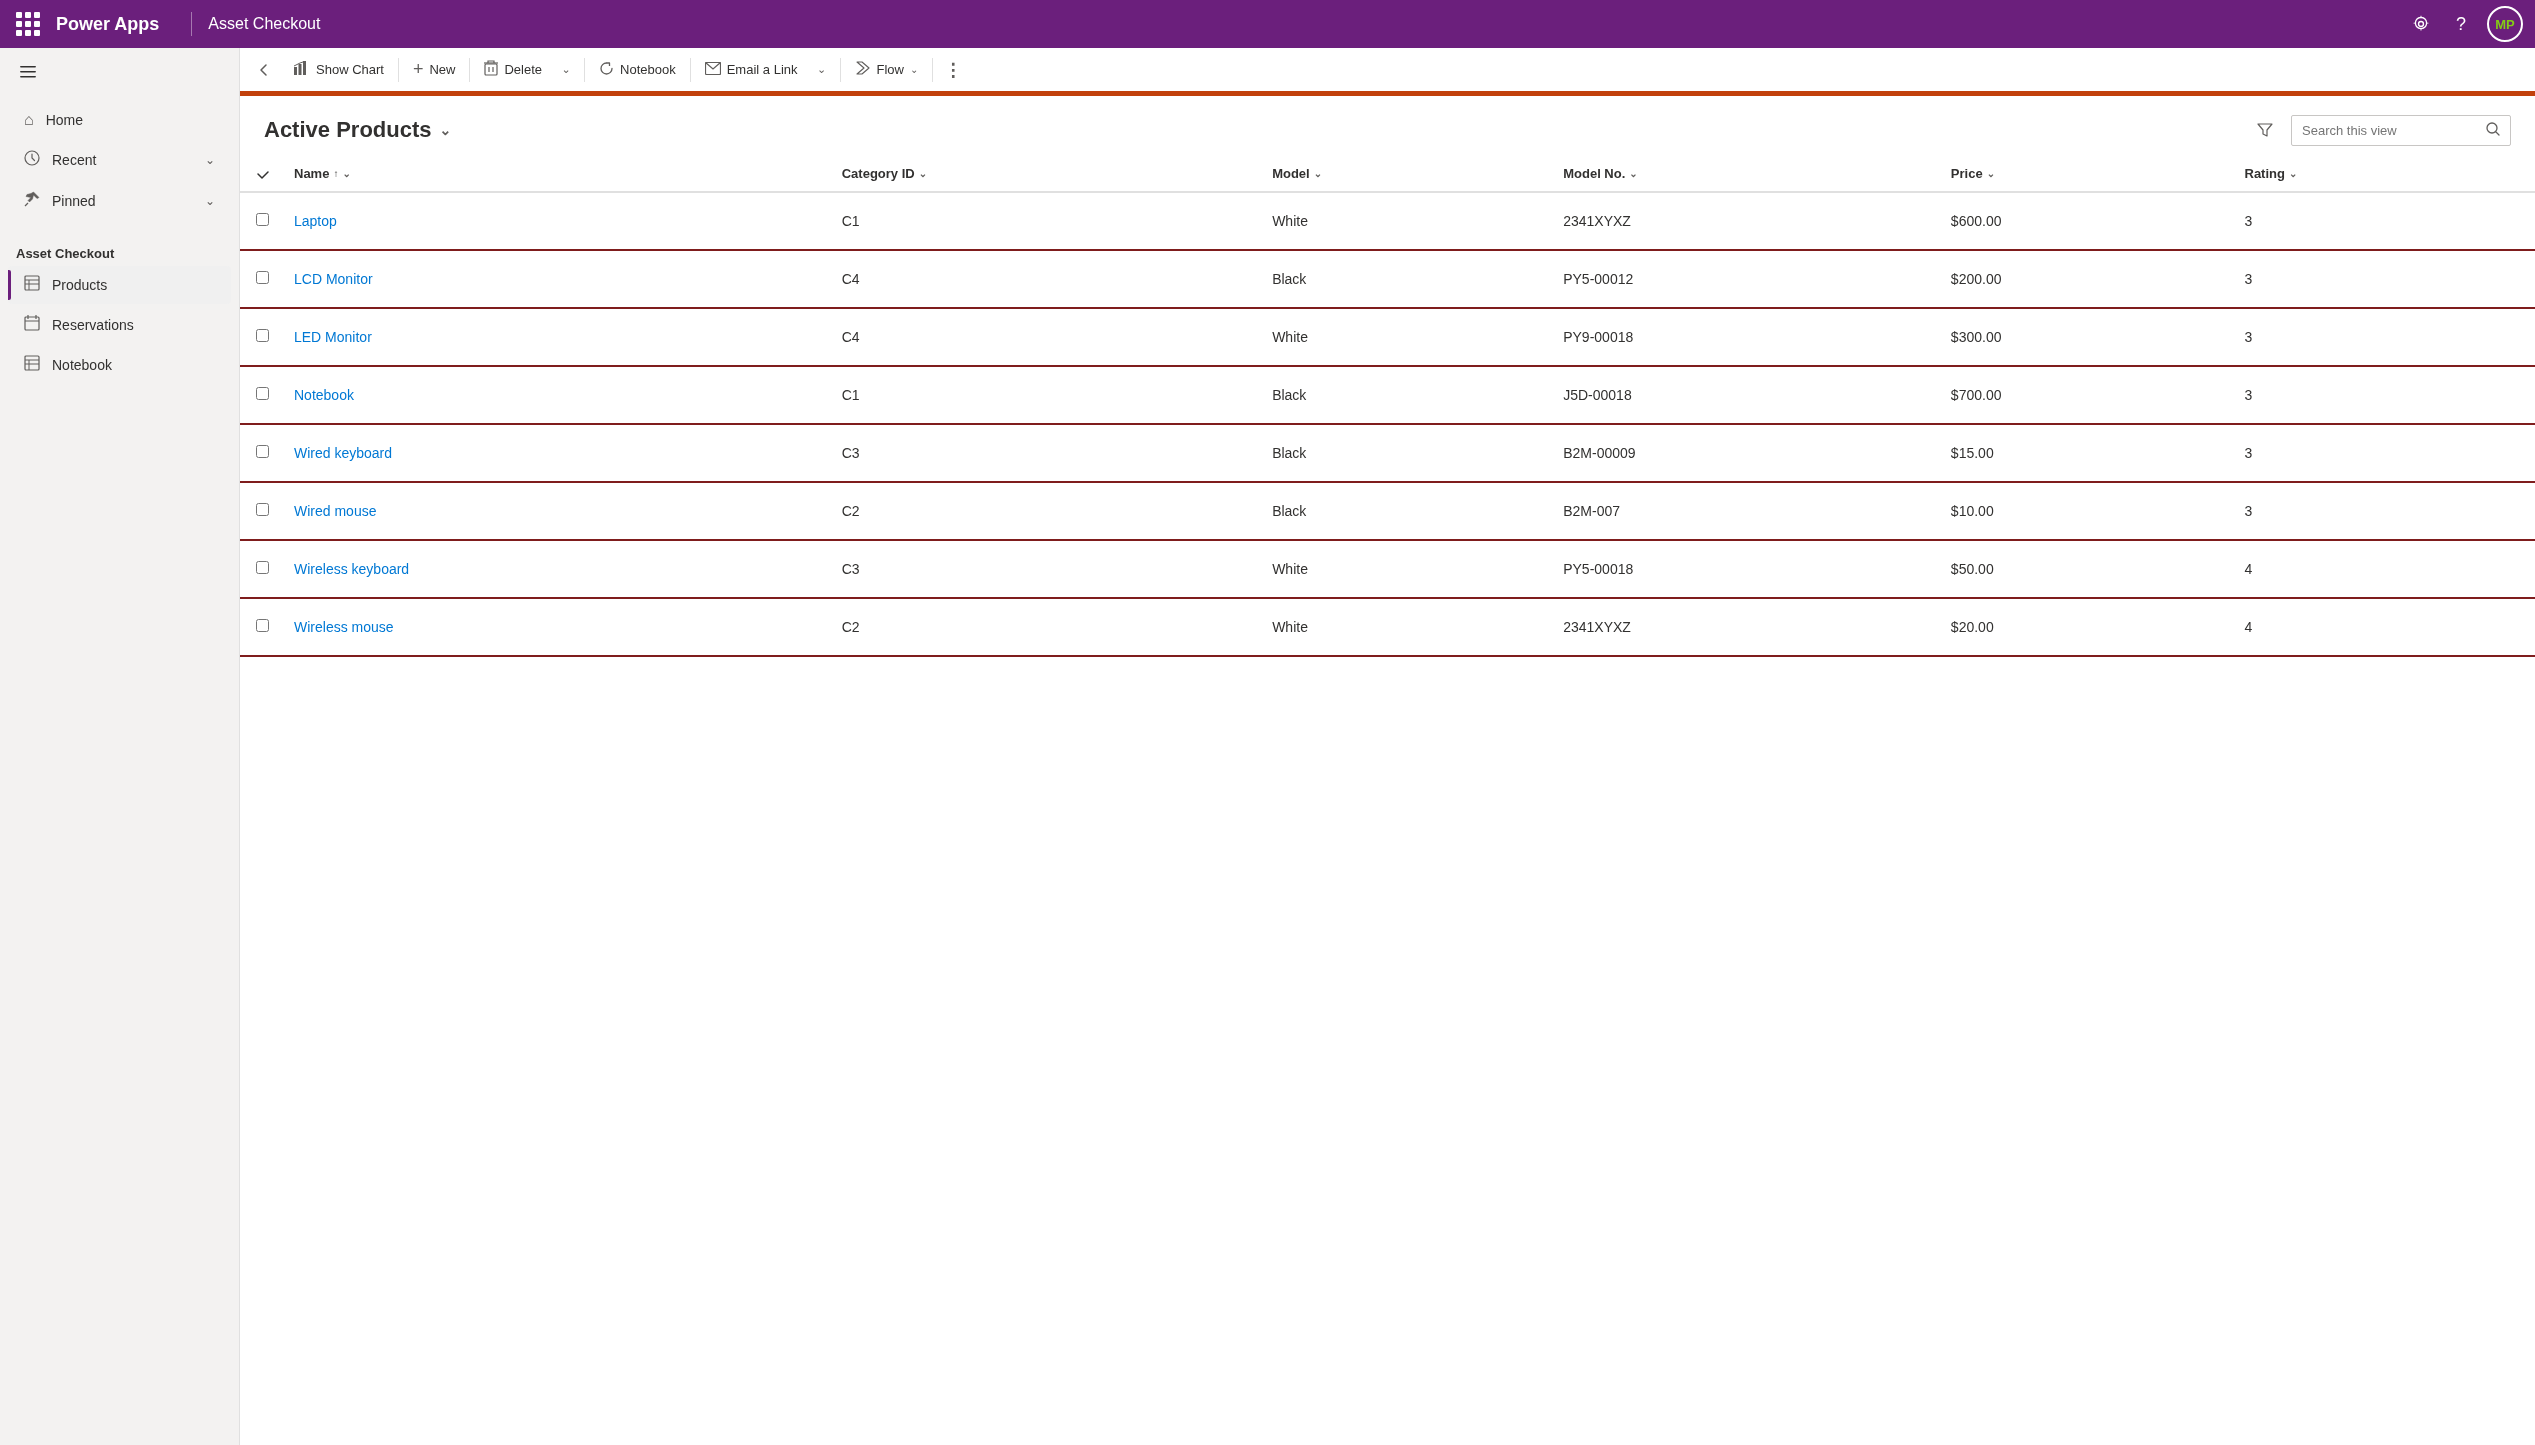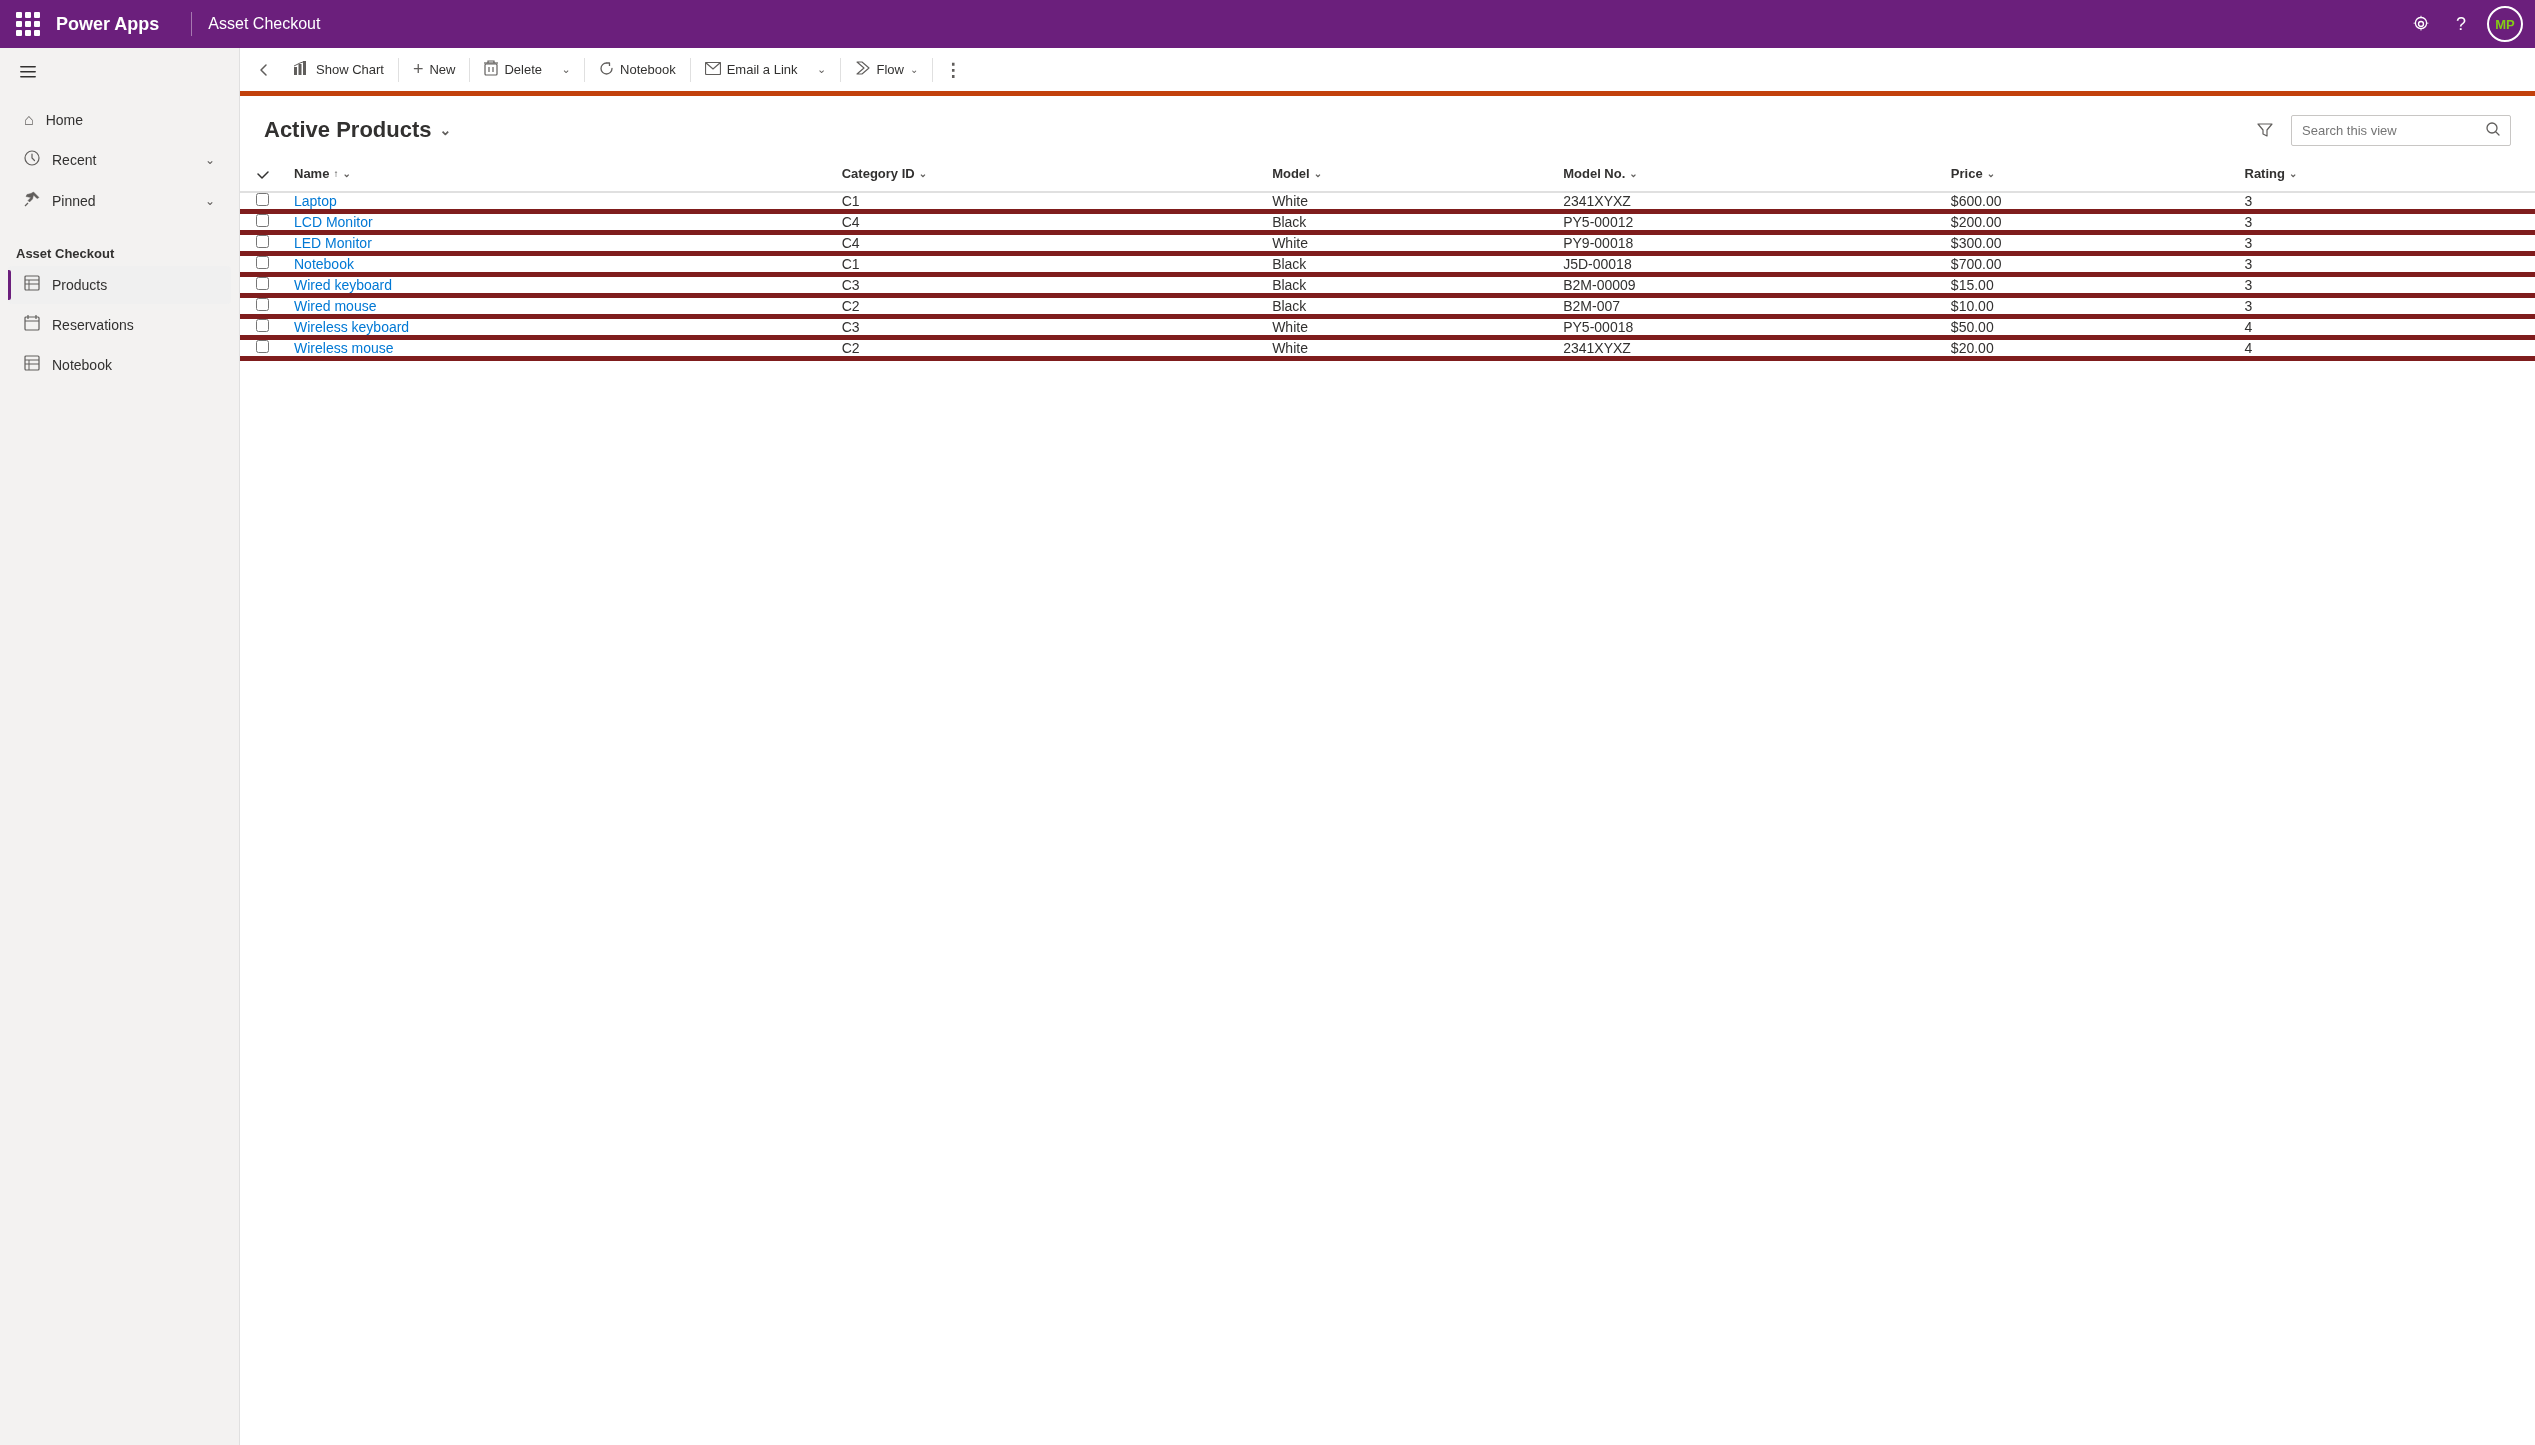--- a/index.html
+++ b/index.html
@@ -157,22 +157,22 @@
     .table-container { flex: 1; overflow: auto; padding: 0 0 0 0; }
     table { width: 100%; border-collapse: collapse; }
     thead tr { border-bottom: 2px solid #e0e0e0; }
     th {
       padding: 10px 12px; text-align: left;
       font-size: 13px; font-weight: 600; color: #323130;
       background: white; white-space: nowrap; position: sticky; top: 0;
       border-bottom: 1px solid #e0e0e0;
     }
     td {
-      padding: 0 12px; font-size: 14px; color: #323130;
-      border-bottom: 5px solid #7f1d1d;
+      padding: 20px 12px; font-size: 14px; color: #323130;
+      border-bottom: 2px solid #7f1d1d;
     }
     .td-link { color: #0078d4; cursor: pointer; text-decoration: none; }
     .th-check { width: 40px; padding-left: 16px; }
     .td-check { padding-left: 16px; }
     .check-cell { display: flex; align-items: center; }
     .col-header { display: flex; align-items: center; gap: 4px; cursor: pointer; }
     .col-chevron { font-size: 10px; color: #605e5c; }
   </style>
 </head>
 <body>

